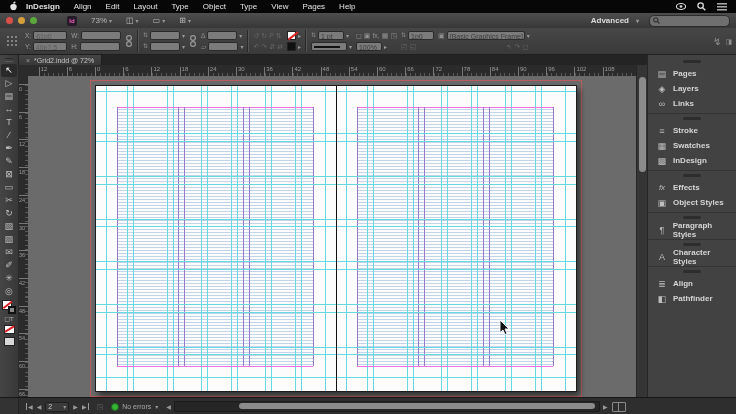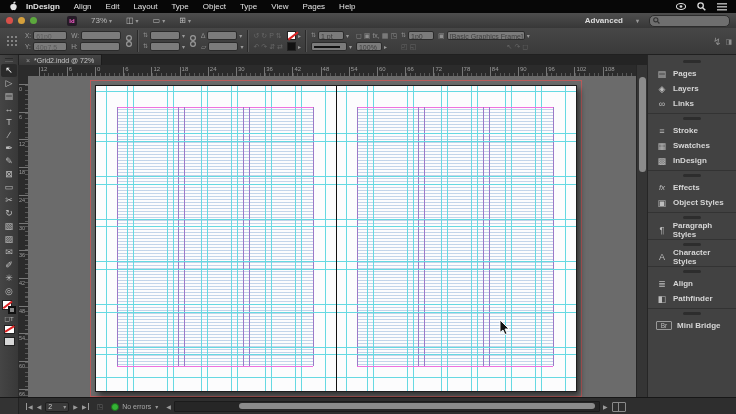--- a/index.html
+++ b/index.html
@@ -17,21 +17,21 @@
 
   
   .titlebar{left:0;top:13px;width:736px;height:15px;background:linear-gradient(#4e4e4e,#373737);
             border-bottom:1px solid #1e1e1e;display:flex;align-items:center;color:#c9c9c9;font-size:8px;}
   .tl{width:7px;height:7px;border-radius:50%;margin-left:5px;display:inline-block;}
   .tl.r{background:#d95049;margin-left:6px;}.tl.y{background:#d5a03c;}.tl.g{background:#5ca83d;}
   .appicon{width:10px;height:10px;background:#241b26;border-radius:2px;color:#ff5fd0;font-size:6px;
            line-height:10px;text-align:center;margin-left:30px;font-weight:bold;}
   .ddw{display:flex;align-items:center;gap:2px;margin-left:14px;color:#bbb;}
   .caret{font-size:6px;color:#999;}
-  .ws{margin-left:auto;display:flex;align-items:center;gap:13px;font-weight:bold;color:#ddd;text-align:center;}
+  .ws{margin-left:auto;display:flex;align-items:center;gap:7px;font-weight:bold;color:#ddd;text-align:center;}
   .search{width:76px;height:10px;margin:0 6px 0 10px;background:#6f6f6f;border:1px solid #2c2c2c;
           border-radius:5px;display:flex;align-items:center;padding-left:3px;}
 
   
   .controlbar{left:0;top:28px;width:736px;height:27px;background:linear-gradient(#474747,#3a3a3a);
               border-bottom:1px solid #202020;display:flex;align-items:center;padding:0 4px;box-sizing:border-box;
               font-size:7px;color:#aaa;gap:4px;}
   .cb-col{display:flex;flex-direction:column;gap:2px;justify-content:center;}
   .cb-row{display:flex;align-items:center;gap:2px;height:9px;}
   .fld{background:#7b7b7b;border:1px solid #2b2b2b;border-radius:2px;color:#3c3c3c;height:9px;
@@ -573,27 +573,20 @@
         <div class="pill"></div>
         <div class="ditem">
           <span class="dico">≣</span>
           <span>Align</span>
         </div>
         <div class="ditem">
           <span class="dico">◧</span>
           <span>Pathfinder</span>
         </div>
       </div>
-      <div class="dock-group">
-        <div class="pill"></div>
-        <div class="ditem">
-          <span class="dico br">Br</span>
-          <span>Mini Bridge</span>
-        </div>
-      </div>
     </div>
 
   <div class="statusbar abs">
     <div class="sb-corner"></div>
     <div class="nav">
       <span class="nbtn edge-l">◀</span>
       <span class="nbtn">◀</span>
       <span class="pagefld">
         <span>2</span>
           <span class="caret">▾</span>

